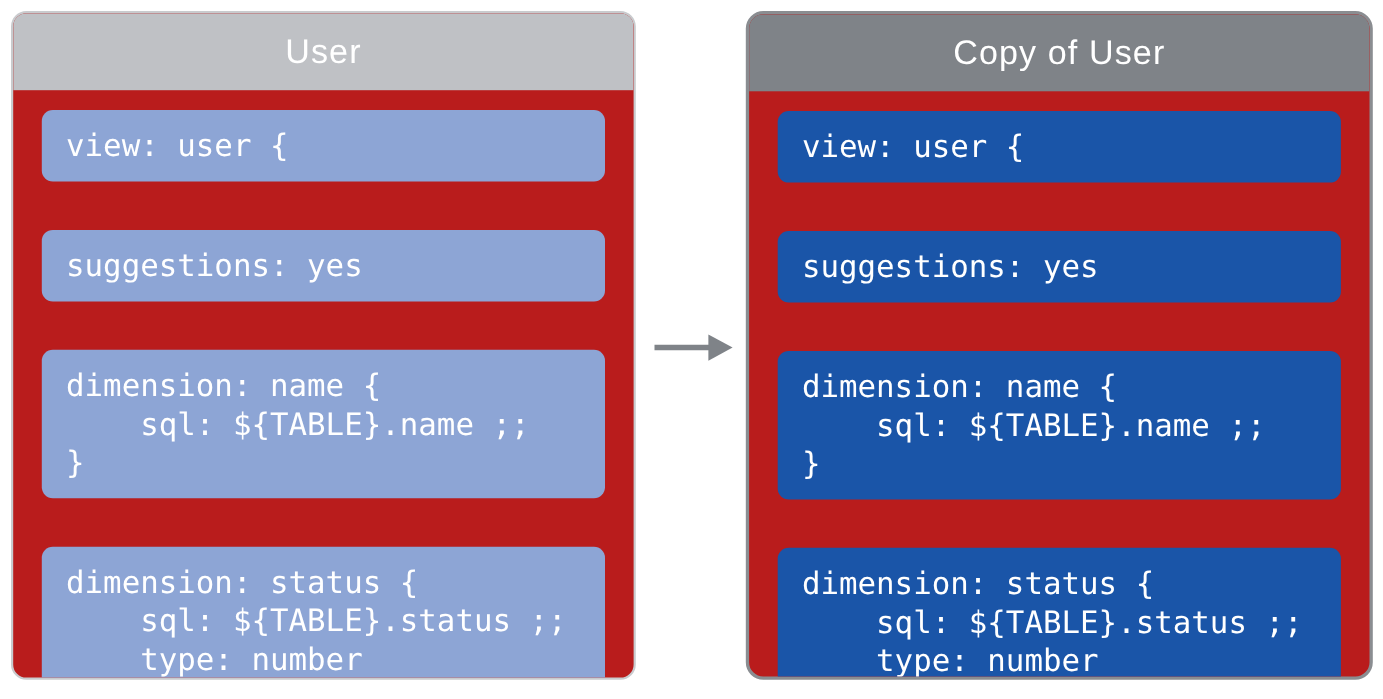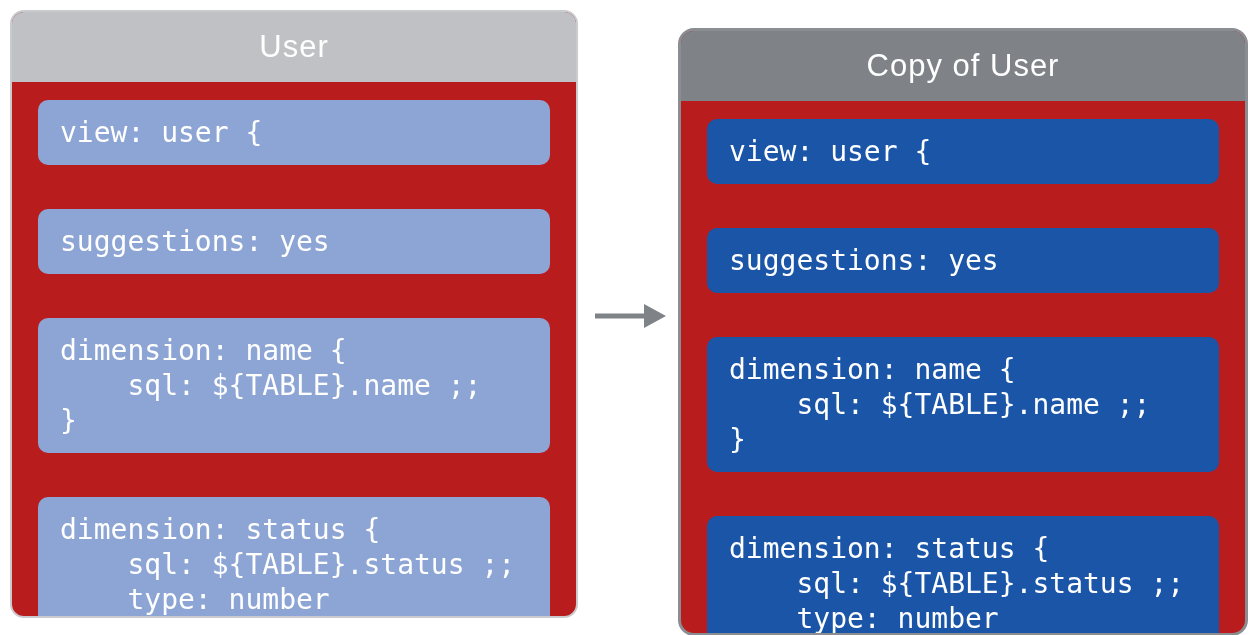--- a/index.html
+++ b/index.html
@@ -26,21 +26,20 @@
     left: 10px;
     width: 568px;
     border: 2px solid var(--left-panel-border, #c9cbce);
     border-radius: 14px;
   }
   .panel-right {
     left: 678px;
     width: 570px;
     border: 3px solid var(--right-panel-border, #8a8d91);
     border-radius: 16px;
-    margin-top: 18px;
   }
   .panel-header {
     height: 70px;
     display: flex;
     align-items: center;
     justify-content: center;
     color: var(--title-text, #ffffff);
     font-size: 31px;
     font-weight: 500;
     letter-spacing: 1px;

